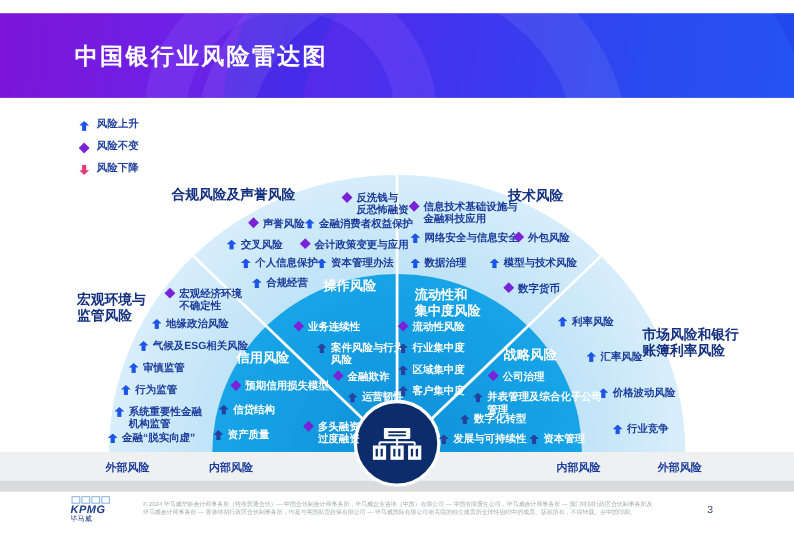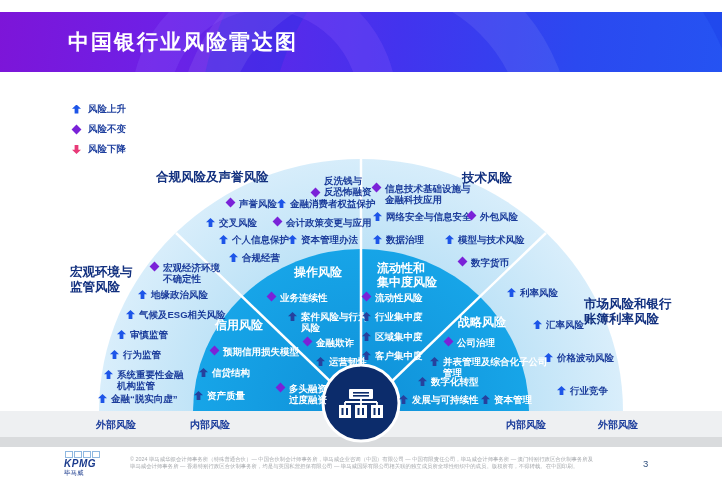--- a/index.html
+++ b/index.html
@@ -1,31 +1,31 @@
 <!DOCTYPE html>
 <html><head>
 <meta charset="utf-8">
 <style>
   html,body{margin:0;padding:0;background:#ffffff;}
   #stage{position:relative;width:722px;height:500px;background:#ffffff;overflow:hidden;
          font-family:"Liberation Sans","DejaVu Sans",sans-serif;}
 
   
-  .hdr{position:absolute;left:0;top:12px;width:722px;height:60px;overflow:hidden;
+  .hdr{position:absolute;left:0;top:12px;width:722px;height:77px;overflow:hidden;
        background:linear-gradient(97deg,#7d15d8 0%,#6e20e6 22%,#4333ee 55%,#2b49f0 80%,#2553f2 100%);}
   .hdr .ring{position:absolute;border-radius:50%;}
   .hdr .r1{width:300px;height:300px;border:48px solid rgba(255,255,255,0.08);right:150px;top:-70px;}
   .hdr .r2{width:470px;height:470px;border:72px solid rgba(20,50,225,0.28);right:-90px;top:-180px;}
   .hdr .r3{width:190px;height:190px;border:38px solid rgba(140,90,250,0.25);right:325px;top:-40px;}
   .hdr h1{position:absolute;left:68px;top:50%;transform:translateY(-50%);margin:0;
           color:#ffffff;font-size:21px;font-weight:bold;letter-spacing:2px;}
 
   
   .legend{position:absolute;left:72px;top:99px;}
-  .lg-row{display:flex;align-items:center;gap:7px;height:20px;}
+  .lg-row{display:flex;align-items:flex-end;gap:7px;height:20px;}
   .lg-label{font-size:9.5px;font-weight:600;color:#1e3f9e;}
 
   
   .mk{display:inline-block;flex:0 0 auto;}
   .mk.up,.mk.down{width:9px;height:9px;
       clip-path:polygon(50% 0,100% 46%,71% 46%,71% 100%,29% 100%,29% 46%,0 46%);}
   .mk.down{transform:scaleY(-1);}
   .mk.same{width:7px;height:7px;transform:rotate(45deg);margin:1px;}
   .c-up{background:#1d55e8;}
   .c-same{background:#7a22d8;}
@@ -165,21 +165,21 @@
       <div class="item outer" style="left: 104px; top: 369px;">
         <span class="mk up c-up"></span>
         <span class="txt">系统重要性金融
 机构监管</span>
       </div>
       <div class="item outer" style="left: 98px; top: 393px;">
         <span class="mk up c-up"></span>
         <span class="txt">金融“脱实向虚”</span>
       </div>
       <div class="sec-label outer" style="left: 156px; top: 170px; text-align: center;">合规风险及声誉风险</div>
-      <div class="item outer" style="left: 311px; top: 175px; align-items: flex-end;">
+      <div class="item outer" style="left: 311px; top: 175px;">
         <span class="mk same c-same"></span>
         <span class="txt">反洗钱与
 反恐怖融资</span>
       </div>
       <div class="item outer" style="left: 226px; top: 198px;">
         <span class="mk same c-same"></span>
         <span class="txt">声誉风险</span>
       </div>
       <div class="item outer" style="left: 277px; top: 198px;">
         <span class="mk up c-up"></span>
@@ -255,21 +255,21 @@
         <span class="txt">预期信用损失模型</span>
       </div>
       <div class="item inner" style="left: 199px; top: 367px;">
         <span class="mk up inner-up"></span>
         <span class="txt">信贷结构</span>
       </div>
       <div class="item inner" style="left: 194px; top: 390px;">
         <span class="mk up inner-up"></span>
         <span class="txt">资产质量</span>
       </div>
-      <div class="sec-label inner" style="left: 294px; top: 265px; text-align: right;">操作风险</div>
+      <div class="sec-label inner" style="left: 294px; top: 253px; text-align: right;">操作风险</div>
       <div class="item inner" style="left: 267px; top: 292px;">
         <span class="mk same c-same"></span>
         <span class="txt">业务连续性</span>
       </div>
       <div class="item inner" style="left: 288px; top: 311px;">
         <span class="mk up inner-up"></span>
         <span class="txt">案件风险与行为
 风险</span>
       </div>
       <div class="item inner" style="left: 303px; top: 337px;">

